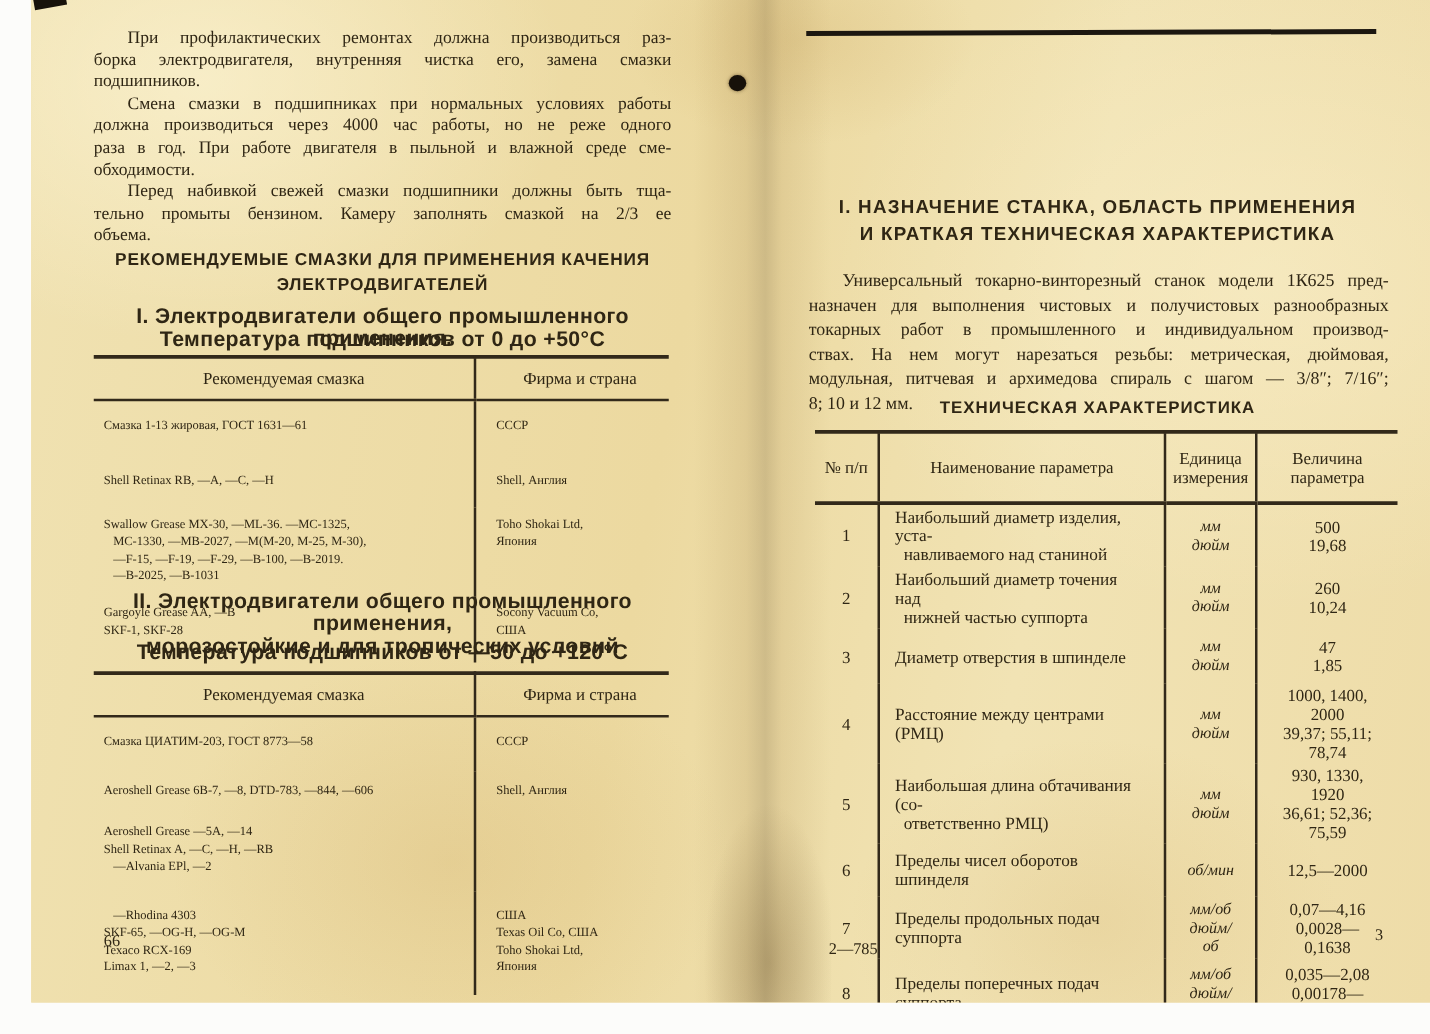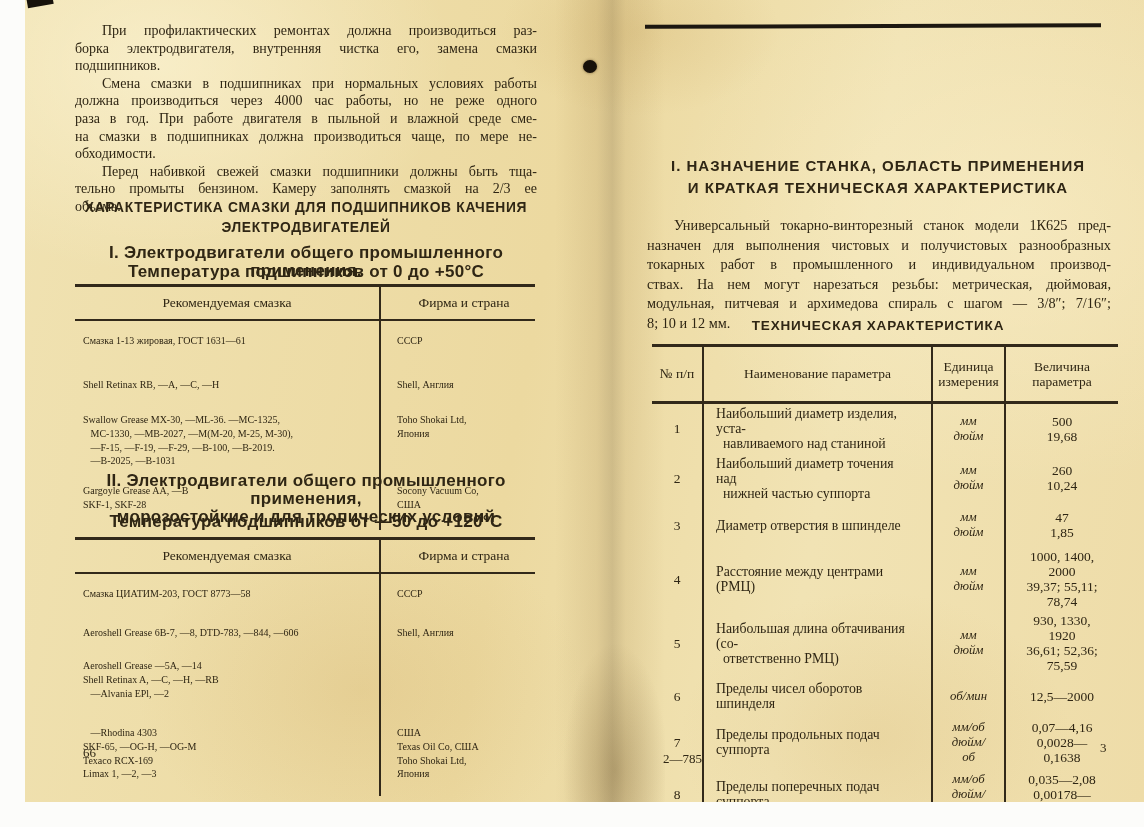--- a/index.html
+++ b/index.html
@@ -138,32 +138,31 @@
     <div class="abs l-paras">
       <div class="para">
           <div class="jline">При профилактических ремонтах должна производиться раз-</div>
           <div class="jline">борка электродвигателя, внутренняя чистка его, замена смазки</div>
           <div class="jline last">подшипников.</div>
         </div>
       <div class="para">
           <div class="jline">Смена смазки в подшипниках при нормальных условиях работы</div>
           <div class="jline">должна производиться через 4000 час работы, но не реже одного</div>
           <div class="jline">раза в год. При работе двигателя в пыльной и влажной среде сме-</div>
-          <div class="jline">на смазки в подшипниках должна производиться чаще, по мере не-</div>
           <div class="jline last">обходимости.</div>
         </div>
       <div class="para">
           <div class="jline">Перед набивкой свежей смазки подшипники должны быть тща-</div>
           <div class="jline">тельно промыты бензином. Камеру заполнять смазкой на 2/3 ее</div>
           <div class="jline last">объема.</div>
         </div>
     </div>
 
     <div class="abs l-heading">
-        <div class="cline">ХАРАКТЕРИСТИКА СМАЗКИ ДЛЯ ПОДШИПНИКОВ КАЧЕНИЯ</div>
+        <div class="cline">РЕКОМЕНДУЕМЫЕ СМАЗКИ ДЛЯ ПРИМЕНЕНИЯ КАЧЕНИЯ</div>
         <div class="cline last">ЭЛЕКТРОДВИГАТЕЛЕЙ</div>
       </div>
 
     <div class="abs sec-title sec1-title">I. Электродвигатели общего промышленного применения.</div>
     <div class="abs sec-title sec1-sub">Температура подшипников от 0 до +50°С</div>
 
     <table class="abs grease-table t1">
       <colgroup>
           <col style="width:305px">
           <col style="width:155px">

